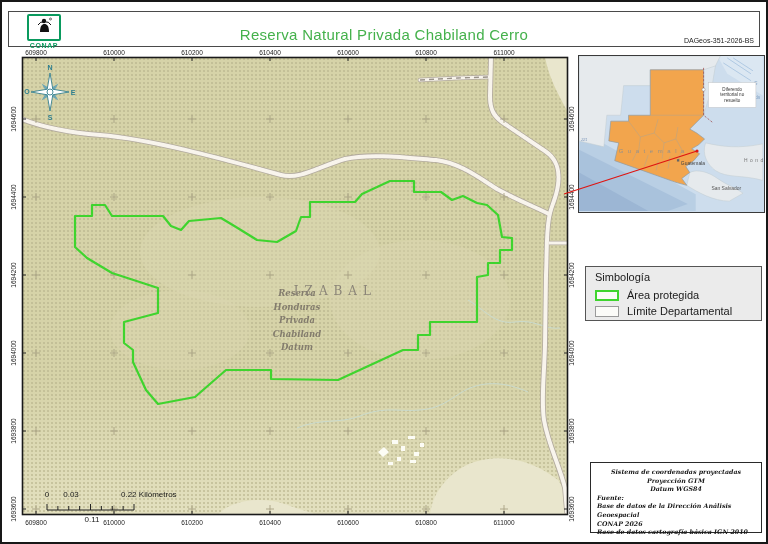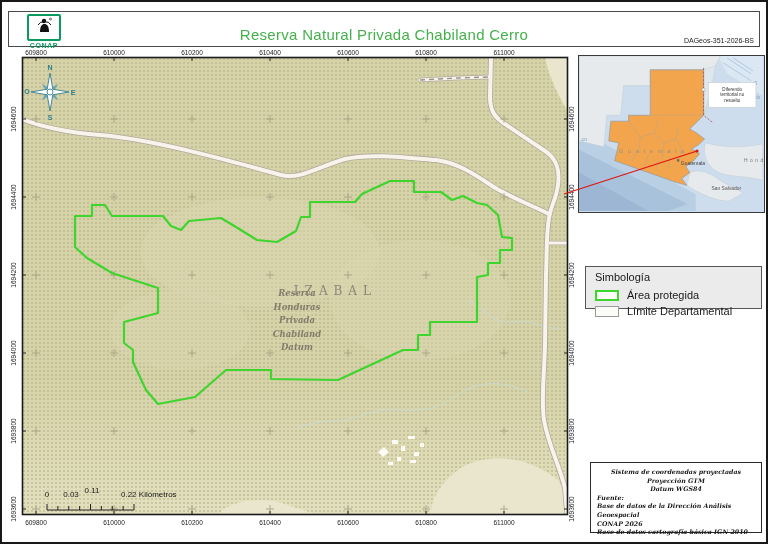--- a/index.html
+++ b/index.html
@@ -19,21 +19,21 @@
       linear-gradient(180deg,rgba(240,237,214,0) 70%,rgba(240,237,214,.5) 100%);
     background-size:4px 4px,100% 100%;}
   .map-svg{position:absolute;inset:0;z-index:2;}
   .coord{position:absolute;font-size:6.5px;color:#222;z-index:4;line-height:10px;}
   .dept-label{position:absolute;left:217px;top:284px;width:160px;text-align:right;font-family:"DejaVu Serif",serif;font-size:12px;letter-spacing:6px;color:#8b8578;z-index:4;}
   .reserve-label{position:absolute;left:217px;top:287px;width:160px;text-align:center;font-family:"DejaVu Serif",serif;font-style:italic;font-size:8.5px;line-height:13.5px;color:#837c6d;z-index:3;font-weight:bold;}
   .reserve-label span{display:block;}
   .scale-label{position:absolute;font-size:8px;color:#1a1a1a;z-index:4;white-space:nowrap;}
   
   .locator{position:absolute;left:578px;top:55px;width:187px;height:158px;border:1.5px solid #3a3a3a;background:#cddded;z-index:5;box-sizing:border-box;}
-  .legend{position:absolute;left:585px;top:266px;width:177px;height:43px;border:1px solid #555;background:#ebebeb;z-index:5;padding:4px 0 0 9px;box-sizing:border-box;}
+  .legend{position:absolute;left:585px;top:266px;width:177px;height:55px;border:1px solid #555;background:#ebebeb;z-index:5;padding:4px 0 0 9px;box-sizing:border-box;}
   .legend-title{font-size:11px;color:#1a1a1a;margin-bottom:4px;}
   .legend-row{display:flex;align-items:center;height:16px;}
   .swatch{width:24px;height:11px;margin-right:8px;background:#fbfbf8;box-sizing:border-box;flex:0 0 auto;}
   .swatch-dept{border:1px solid #9a9a9a;}
   .swatch-area{border:2px solid #3fd42e;}
   .legend-label{font-size:11px;color:#1a1a1a;}
   .source{position:absolute;left:590px;top:462px;width:172px;height:71px;border:1px solid #2a2a2a;background:#fff;z-index:5;font-family:"DejaVu Serif",serif;font-style:italic;font-weight:bold;font-size:6.3px;color:#1a1a1a;padding:5px 6px;box-sizing:border-box;line-height:8.6px;}
   .src-c{text-align:center;}
   .redline{position:absolute;inset:0;z-index:50;pointer-events:none;}
 </style>
@@ -114,21 +114,21 @@
     <span>Reserva</span>
     <span>Honduras</span>
     <span>Privada</span>
     <span>Chabiland</span>
     <span>Datum</span>
   </div>
   <div class="dept-label">IZABAL</div>
 
   <div class="scale-label" style="left:43px;top:490px;width:8px;text-align:center;">0</div>
   <div class="scale-label" style="left:61px;top:490px;width:20px;text-align:center;">0.03</div>
-  <div class="scale-label" style="left:82px;top:486px;width:20px;text-align:center;">0.11</div>
+  <div class="scale-label" style="left:82px;top:515px;width:20px;text-align:center;">0.11</div>
   <div class="scale-label" style="left:121px;top:490px;">0.22 Kilómetros</div>
 
   <div class="locator">
     <svg width="184" height="155" viewBox="0 0 186 157">
       <rect x="0" y="0" width="186" height="157" fill="#cddded"></rect>
       <path fill="#b9cfe4" d="M0,75 L118,140 L118,157 L0,157 Z"></path>
       <path fill="#a9c2dc" d="M0,95 L110,150 L90,157 L0,157 Z"></path>
       <path fill="#9cb6d4" d="M0,118 L70,157 L0,157 Z"></path>
       <path fill="#dbe7f2" d="M140,0 L186,0 L186,40 L150,18 Z"></path>
       <path stroke="#aac6e0" stroke-width="0.9" fill="none" d="M150,2 l24,16 M146,7 l28,18 M156,2 l20,13 M128,20 h8 M127,30 h8 M127,40 h7"></path>

